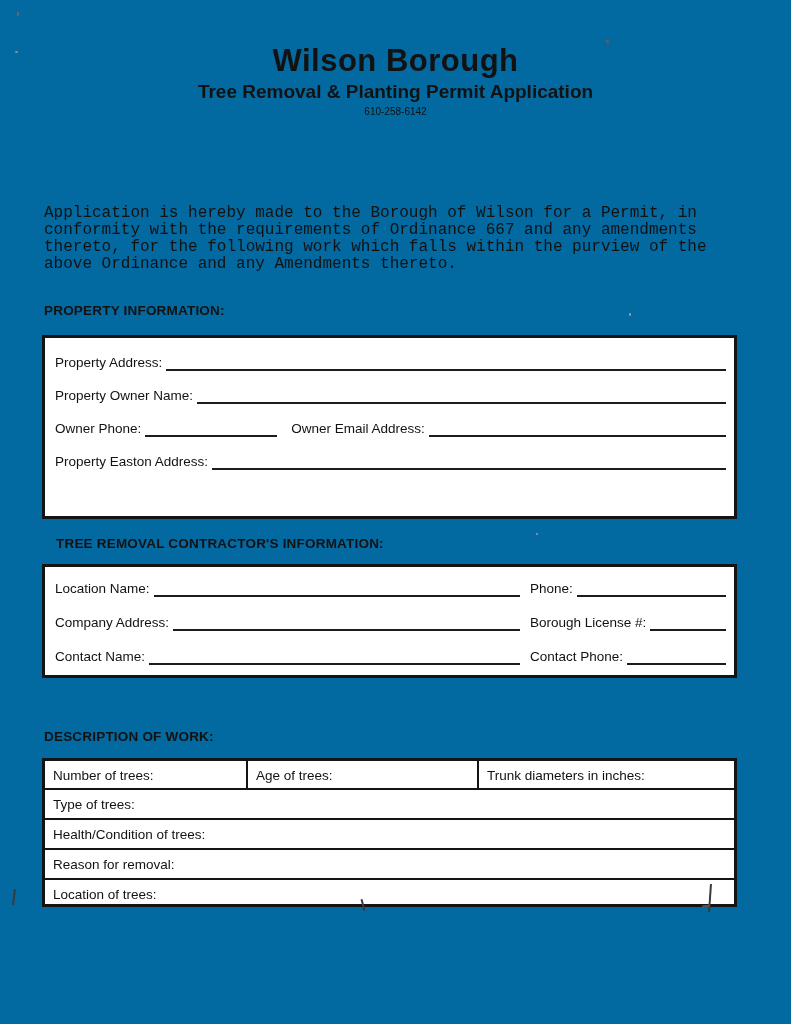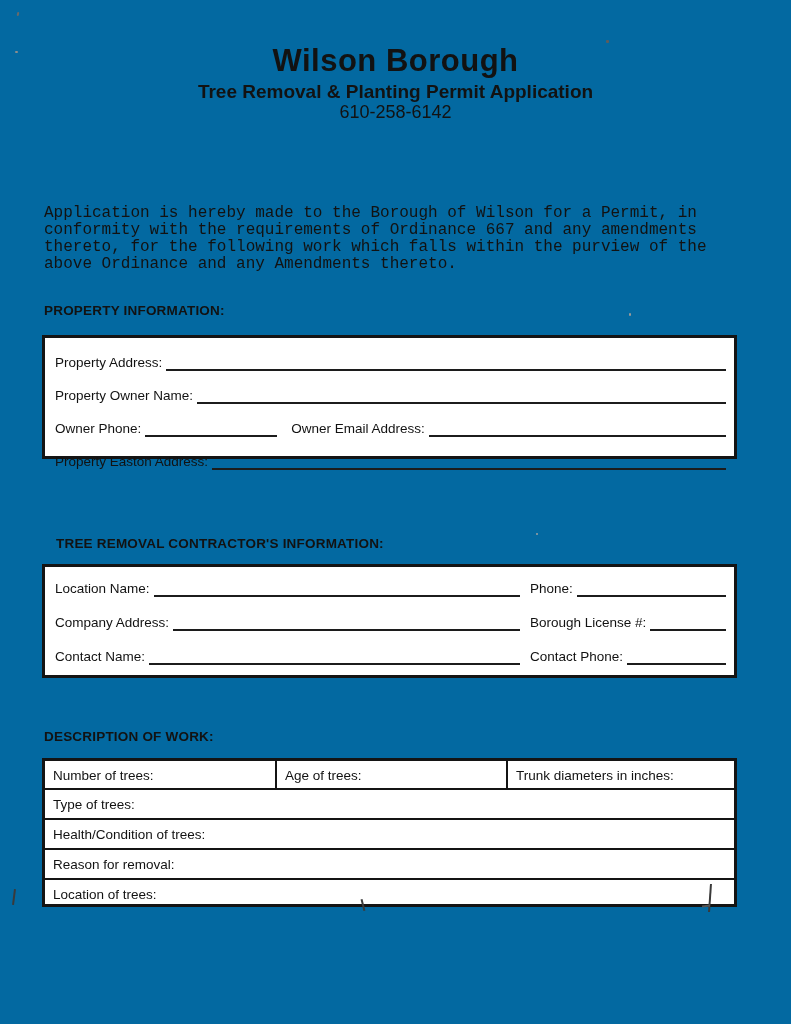--- a/index.html
+++ b/index.html
@@ -10,41 +10,41 @@
     margin:0 auto;
     font-family:"Liberation Sans","DejaVu Sans",sans-serif;
     color:#121212;
     overflow:hidden;
   }
   
   .doc-header{position:absolute;top:44px;left:0;width:791px;text-align:center;}
   .doc-title{font-size:31px;font-weight:bold;letter-spacing:.5px;line-height:34px;}
   .doc-subtitle{font-size:19px;font-weight:bold;line-height:24px;margin-top:2px;}
   .doc-addr{font-size:13.5px;line-height:16px;margin-top:1px;}
-  .doc-phone{font-size:18px;line-height:16px;}
+  .doc-phone{font-size:10px;line-height:16px;}
   
   .intro{
     position:absolute;top:205px;left:44px;width:692px;
     font-size:16px;line-height:17px;text-align:left;font-family:Liberation Mono, monospace;
   }
   
   .sec-heading{
     position:absolute;left:44px;
     font-size:13.5px;font-weight:bold;letter-spacing:.2px;white-space:nowrap;
   }
   .h-prop{top:303px;}
   .h-contr{top:536px;margin-left:12px;}
   .h-work{top:729px;}
   
   .fbox{
     position:absolute;left:42px;width:695px;
     border:3px solid #141414;box-sizing:border-box;
     background:#fff;
   }
-  .box-prop{top:335px;height:124px;padding:6px 8px 0 10px;}
+  .box-prop{top:335px;height:184px;padding:6px 8px 0 10px;}
   .box-contr{top:564px;height:114px;padding:4px 8px 0 10px;}
   .frow{display:flex;align-items:flex-end;height:33px;box-sizing:border-box;padding-bottom:6px;}
   .box-contr .frow{height:34px;padding-bottom:8px;}
   .flabel{font-size:13.5px;line-height:16px;white-space:nowrap;}
   .wline{border-bottom:2px solid #1c1c1c;height:4px;margin-left:4px;}
   .grow{flex:1;}
   .phone-line{width:132px;flex:none;}
   .gap{width:14px;flex:none;}
   .rgroup{display:flex;align-items:flex-end;width:196px;flex:none;margin-left:10px;}
   
@@ -52,21 +52,21 @@
     position:absolute;top:758px;left:42px;width:695px;
     border:3px solid #141414;box-sizing:border-box;background:#fff;
   }
   .wt-row{display:flex;border-top:2px solid #141414;}
   .wt-row:first-child{border-top:none;}
   .wt-cell{
     font-size:13.5px;box-sizing:border-box;
     padding:7px 6px 6px 8px;height:28px;
   }
   .wt-head .wt-cell{height:27px;}
-  .wt-c1{width:230px;}
+  .wt-c1{width:201px;}
   .wt-c2{width:231px;border-left:2px solid #141414;}
   .wt-c3{flex:1;border-left:2px solid #141414;}
   .wt-full{width:100%;}
   .wt-tall{height:24px;}
   
   .speck{position:absolute;background:#6a6a6a;border-radius:1px;}
   .sp1{left:17px;top:12px;width:2px;height:4px;transform:rotate(12deg);}
   .sp2{left:15px;top:51px;width:3px;height:2px;background:#8d8d8d;}
   .sp3{left:606px;top:40px;width:3px;height:3px;background:#5d5d5d;}
   .sp4{left:629px;top:313px;width:2px;height:3px;background:#9a9a9a;}

